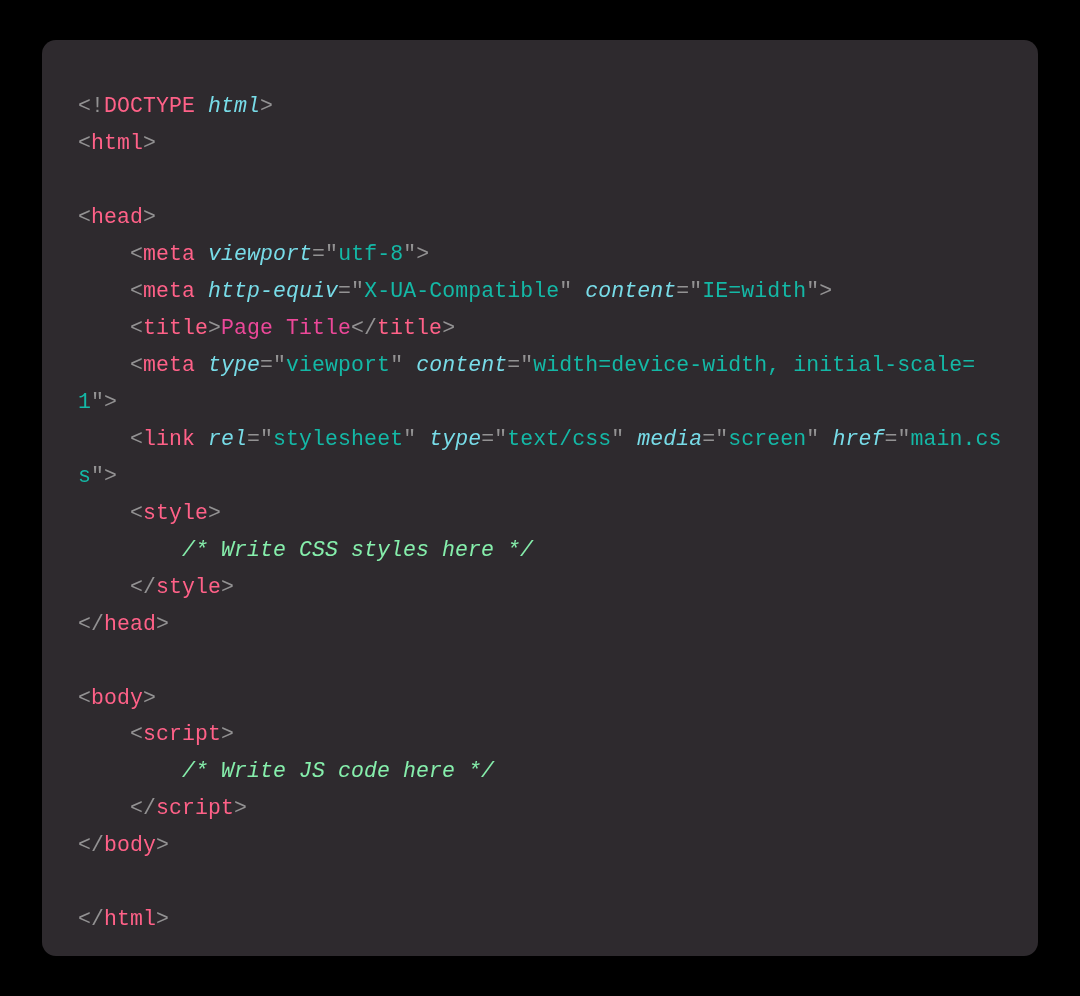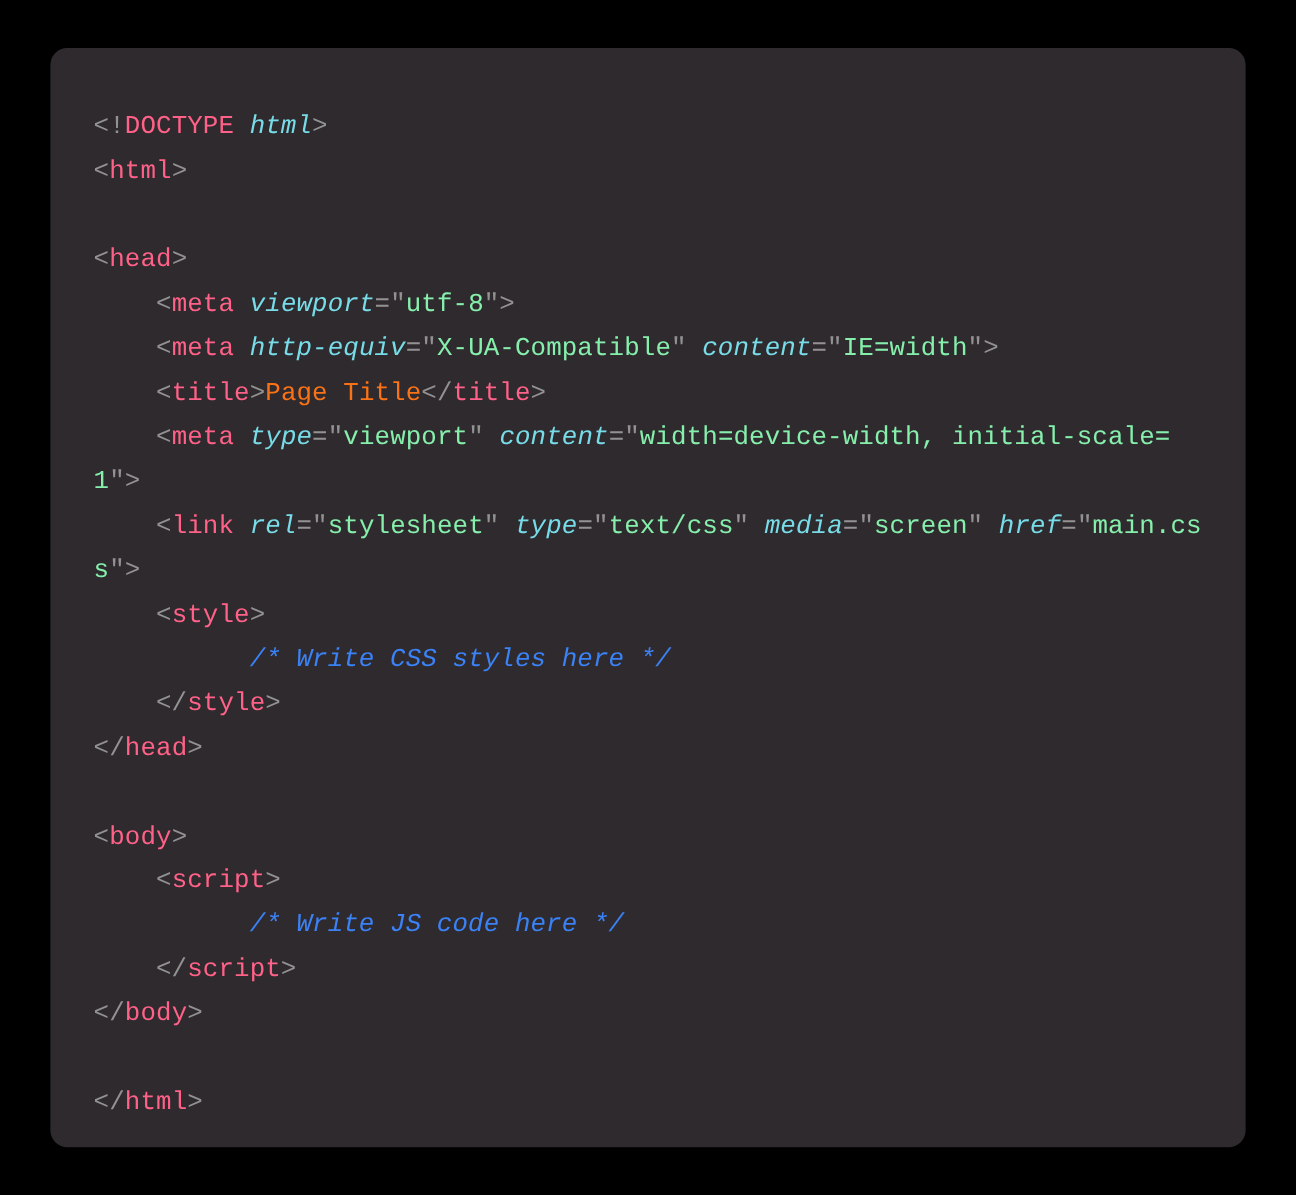--- a/index.html
+++ b/index.html
@@ -30,23 +30,23 @@
     font-family: inherit;
     font-size: 21.5px;
     line-height: 1.72;
     letter-spacing: 0.1px;
     color: #d8d8d8;
   }
   .punct   { color: #939293; }
   .doctype { color: #ff6188; font-family: Liberation Mono, monospace; }
   .attr-it { color: #78dce8; font-style: italic; }
   .tag     { color: #ff6188; }
-  .val     { color: #86efac; }
-  .text    { color: #f97316; }
-  .comment { color: #3b82f6; font-style: italic; margin-left: 26px; }
+  .val     { color: #14b8a6; }
+  .text    { color: #ec4899; }
+  .comment { color: #86efac; font-style: italic; }
 </style>
 </head>
 <body>
 
 <div class="code-panel">
 <pre><span class="punct">&lt;!</span><span class="doctype">DOCTYPE</span> <span class="attr-it">html</span><span class="punct">&gt;</span>
 <span class="punct">&lt;</span><span class="tag">html</span><span class="punct">&gt;</span>
 
 <span class="punct">&lt;</span><span class="tag">head</span><span class="punct">&gt;</span>
     <span class="punct">&lt;</span><span class="tag">meta</span> <span class="attr-it">viewport</span><span class="punct">=</span><span class="punct">"</span><span class="val">utf-8</span><span class="punct">"&gt;</span>

